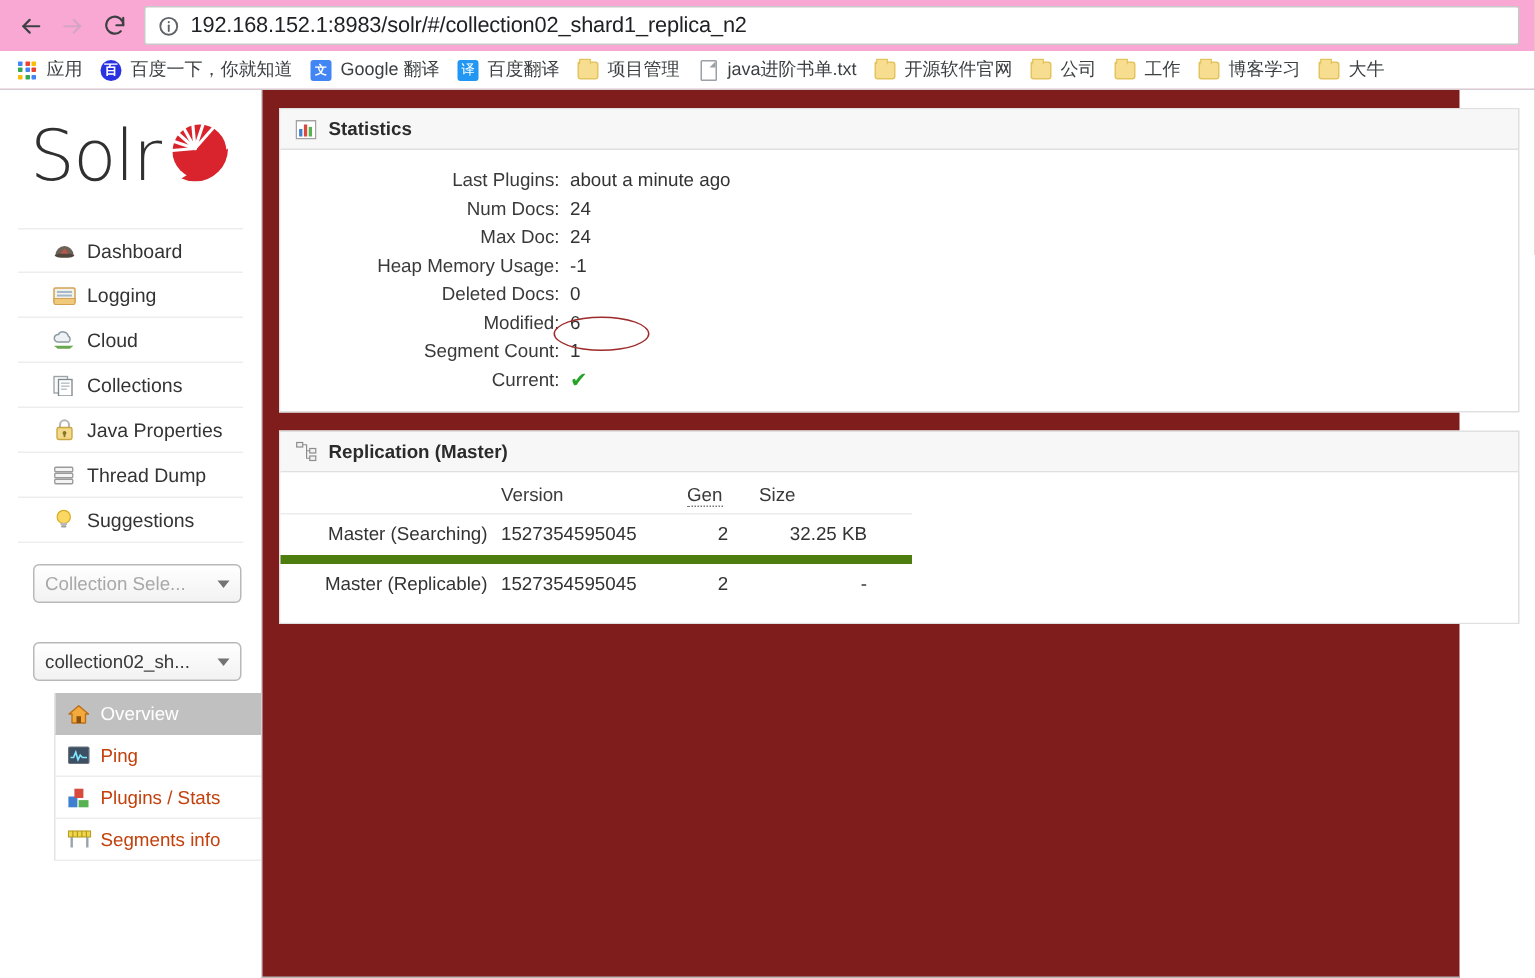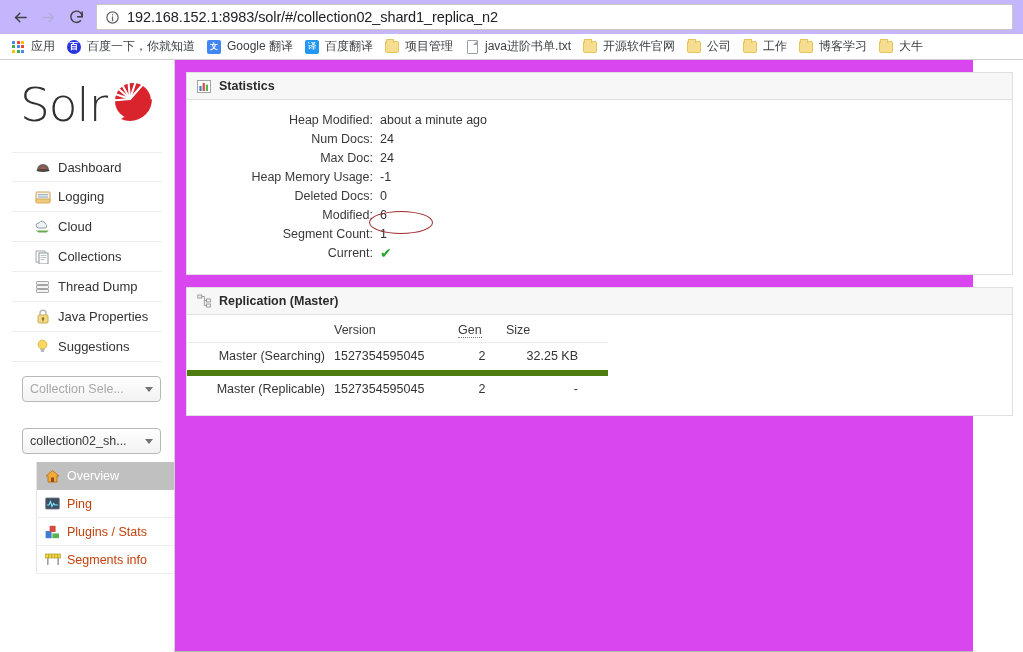--- a/index.html
+++ b/index.html
@@ -7,21 +7,21 @@
     margin: 0; padding: 0;
     width: 1023px; height: 652px;
     background: #ffffff;
     font-family: "Liberation Sans", sans-serif;
     overflow: hidden;
   }
 
   
   #browser-chrome {
     width: 1023px;
-    background: #c4b5fd;
+    background: #f9a8d4;
     border-bottom: 1px solid #cfcfcf;
   }
   #toolbar-row {
     height: 34px;
     display: flex;
     align-items: center;
     padding: 0 6px;
   }
   .nav-btn {
     width: 28px; height: 28px;
@@ -278,21 +278,21 @@
   }
 
   
   #content {
     position: absolute;
     left: 174px; top: 0;
     width: 799px;
     height: 592px;
     border-left: 1px solid #d2d2d2;
     border-bottom: 1px solid #b8b8b8;
-    background: #d946ef;
+    background: #7f1d1d;
   }
   .panel {
     margin: 12px 11px 0 11px;
     width: 827px;
     border: 1px solid #e0e0e0;
     background: #ffffff;
   }
   .panel-head {
     height: 27px;
     background: #f7f7f7;
@@ -574,41 +574,41 @@
             <rect x="5.6" y="5" width="5.8" height="0.9" fill="#b6bec2"></rect>
             <rect x="5.6" y="7" width="5.8" height="0.9" fill="#b6bec2"></rect>
             <rect x="5.6" y="9" width="4" height="0.9" fill="#b6bec2"></rect>
           </svg>
         </span>
         <span class="nav-label">Collections</span>
       </li>
 
       <li class="nav-item">
         <span class="nav-ico">
+          <svg width="14" height="15" viewBox="0 0 14 15">
+            <path d="M4 6V4.2a3 3 0 0 1 6 0V6" fill="none" stroke="#b6b6b6" stroke-width="1.4"></path>
+            <rect x="2" y="6" width="10" height="8" rx="1.2" fill="#f2d98c" stroke="#c9a63e" stroke-width="0.9"></rect>
+            <circle cx="7" cy="9.6" r="1.3" fill="#8a7324"></circle>
+            <rect x="6.4" y="10" width="1.2" height="2.4" fill="#8a7324"></rect>
+          </svg>
+        </span>
+        <span class="nav-label">Java Properties</span>
+      </li>
+
+      <li class="nav-item">
+        <span class="nav-ico">
           <svg width="15" height="14" viewBox="0 0 15 14">
             <g fill="#f4f4f4" stroke="#9a9a9a" stroke-width="0.9">
               <rect x="1.5" y="1.5" width="12" height="3" rx="0.6"></rect>
               <rect x="1.5" y="5.5" width="12" height="3" rx="0.6"></rect>
               <rect x="1.5" y="9.5" width="12" height="3" rx="0.6"></rect>
             </g>
           </svg>
         </span>
         <span class="nav-label">Thread Dump</span>
-      </li>
-
-      <li class="nav-item">
-        <span class="nav-ico">
-          <svg width="14" height="15" viewBox="0 0 14 15">
-            <path d="M4 6V4.2a3 3 0 0 1 6 0V6" fill="none" stroke="#b6b6b6" stroke-width="1.4"></path>
-            <rect x="2" y="6" width="10" height="8" rx="1.2" fill="#f2d98c" stroke="#c9a63e" stroke-width="0.9"></rect>
-            <circle cx="7" cy="9.6" r="1.3" fill="#8a7324"></circle>
-            <rect x="6.4" y="10" width="1.2" height="2.4" fill="#8a7324"></rect>
-          </svg>
-        </span>
-        <span class="nav-label">Java Properties</span>
       </li>
 
       <li class="nav-item">
         <span class="nav-ico">
           <svg width="13" height="15" viewBox="0 0 13 15">
             <circle cx="6.5" cy="5.6" r="4.4" fill="#fbd861" stroke="#d8ab24" stroke-width="0.8"></circle>
             <rect x="4.3" y="9.6" width="4.4" height="1.5" fill="#b9b9b9"></rect>
             <rect x="4.8" y="11.2" width="3.4" height="1.5" rx="0.6" fill="#a0a0a0"></rect>
           </svg>
         </span>
@@ -689,21 +689,21 @@
             <rect x="5.6" y="3" width="2.2" height="8" fill="#d64b3e"></rect>
             <rect x="8.8" y="4.6" width="2.2" height="6.4" fill="#57b351"></rect>
           </svg>
         </span>
         <span class="panel-title">Statistics</span>
       </div>
       <div class="panel-body">
         <div class="stats-list">
 
           <div class="stat-row">
-            <span class="stat-key">Heap Modified:</span>
+            <span class="stat-key">Last Plugins:</span>
             <span class="stat-val">about a minute ago</span>
           </div>
 
           <div class="stat-row">
             <span class="stat-key">Num Docs:</span>
             <span class="stat-val">24</span>
           </div>
 
           <div class="stat-row">
             <span class="stat-key">Max Doc:</span>

